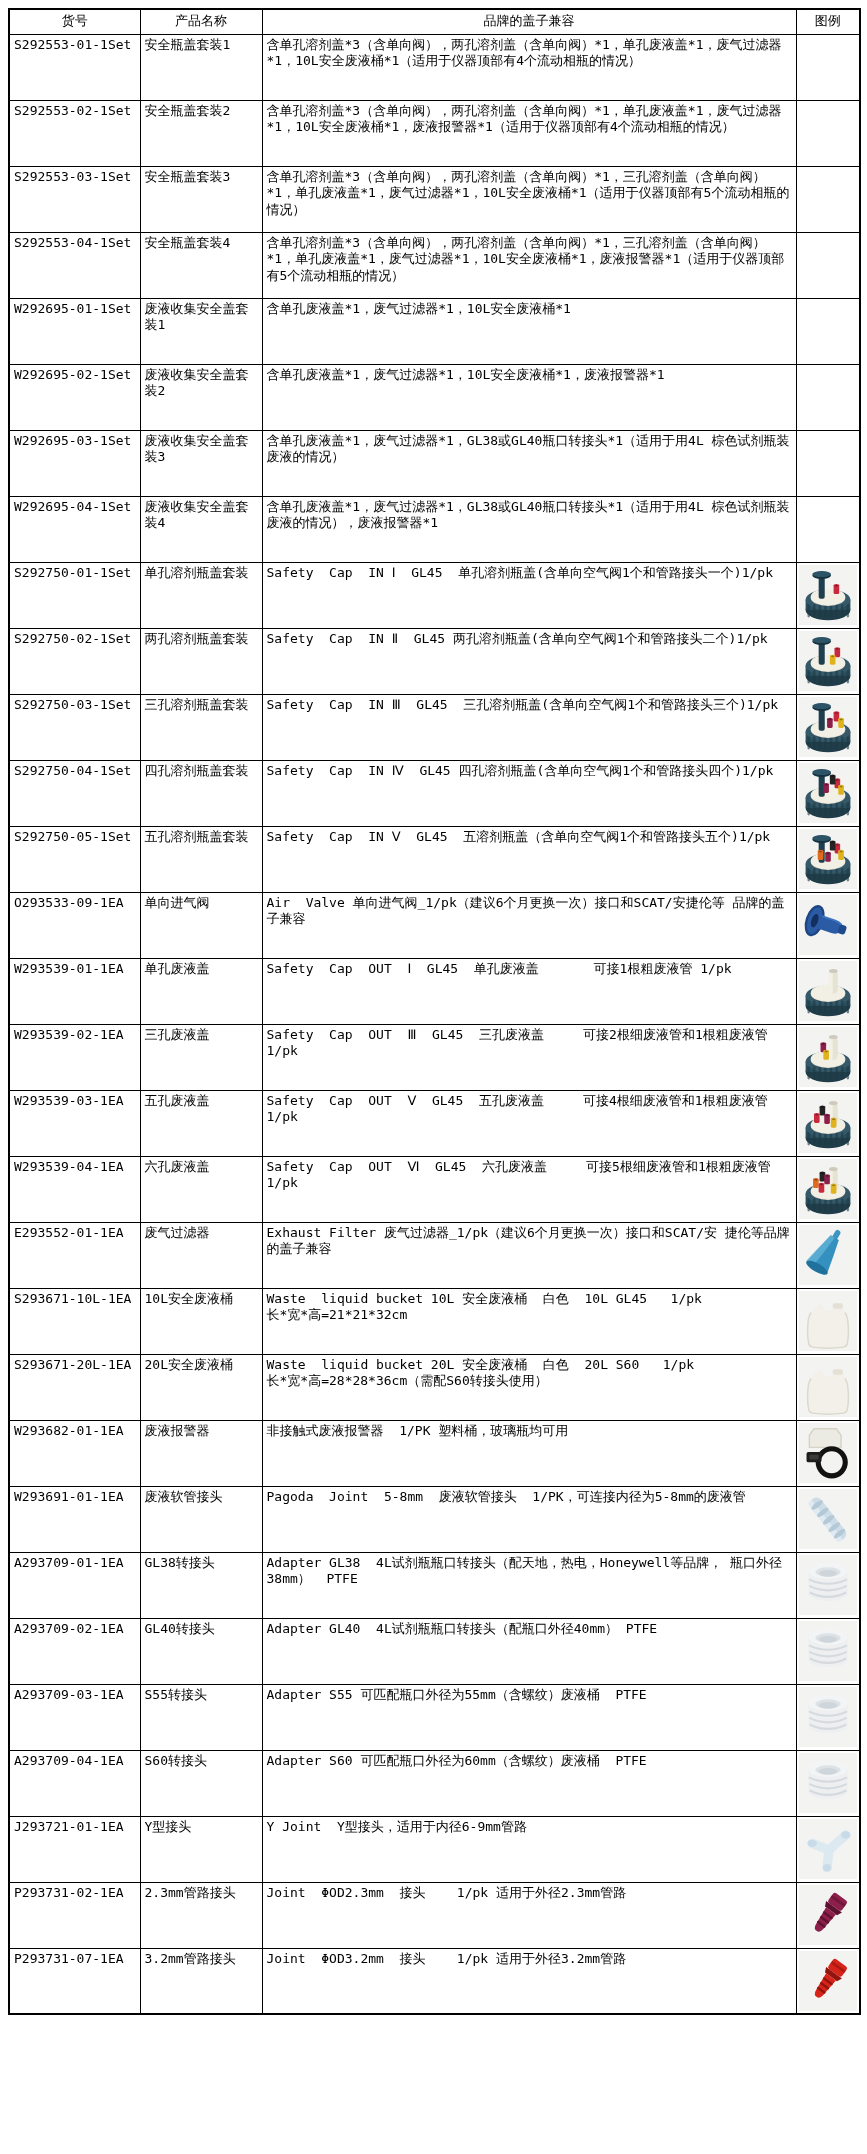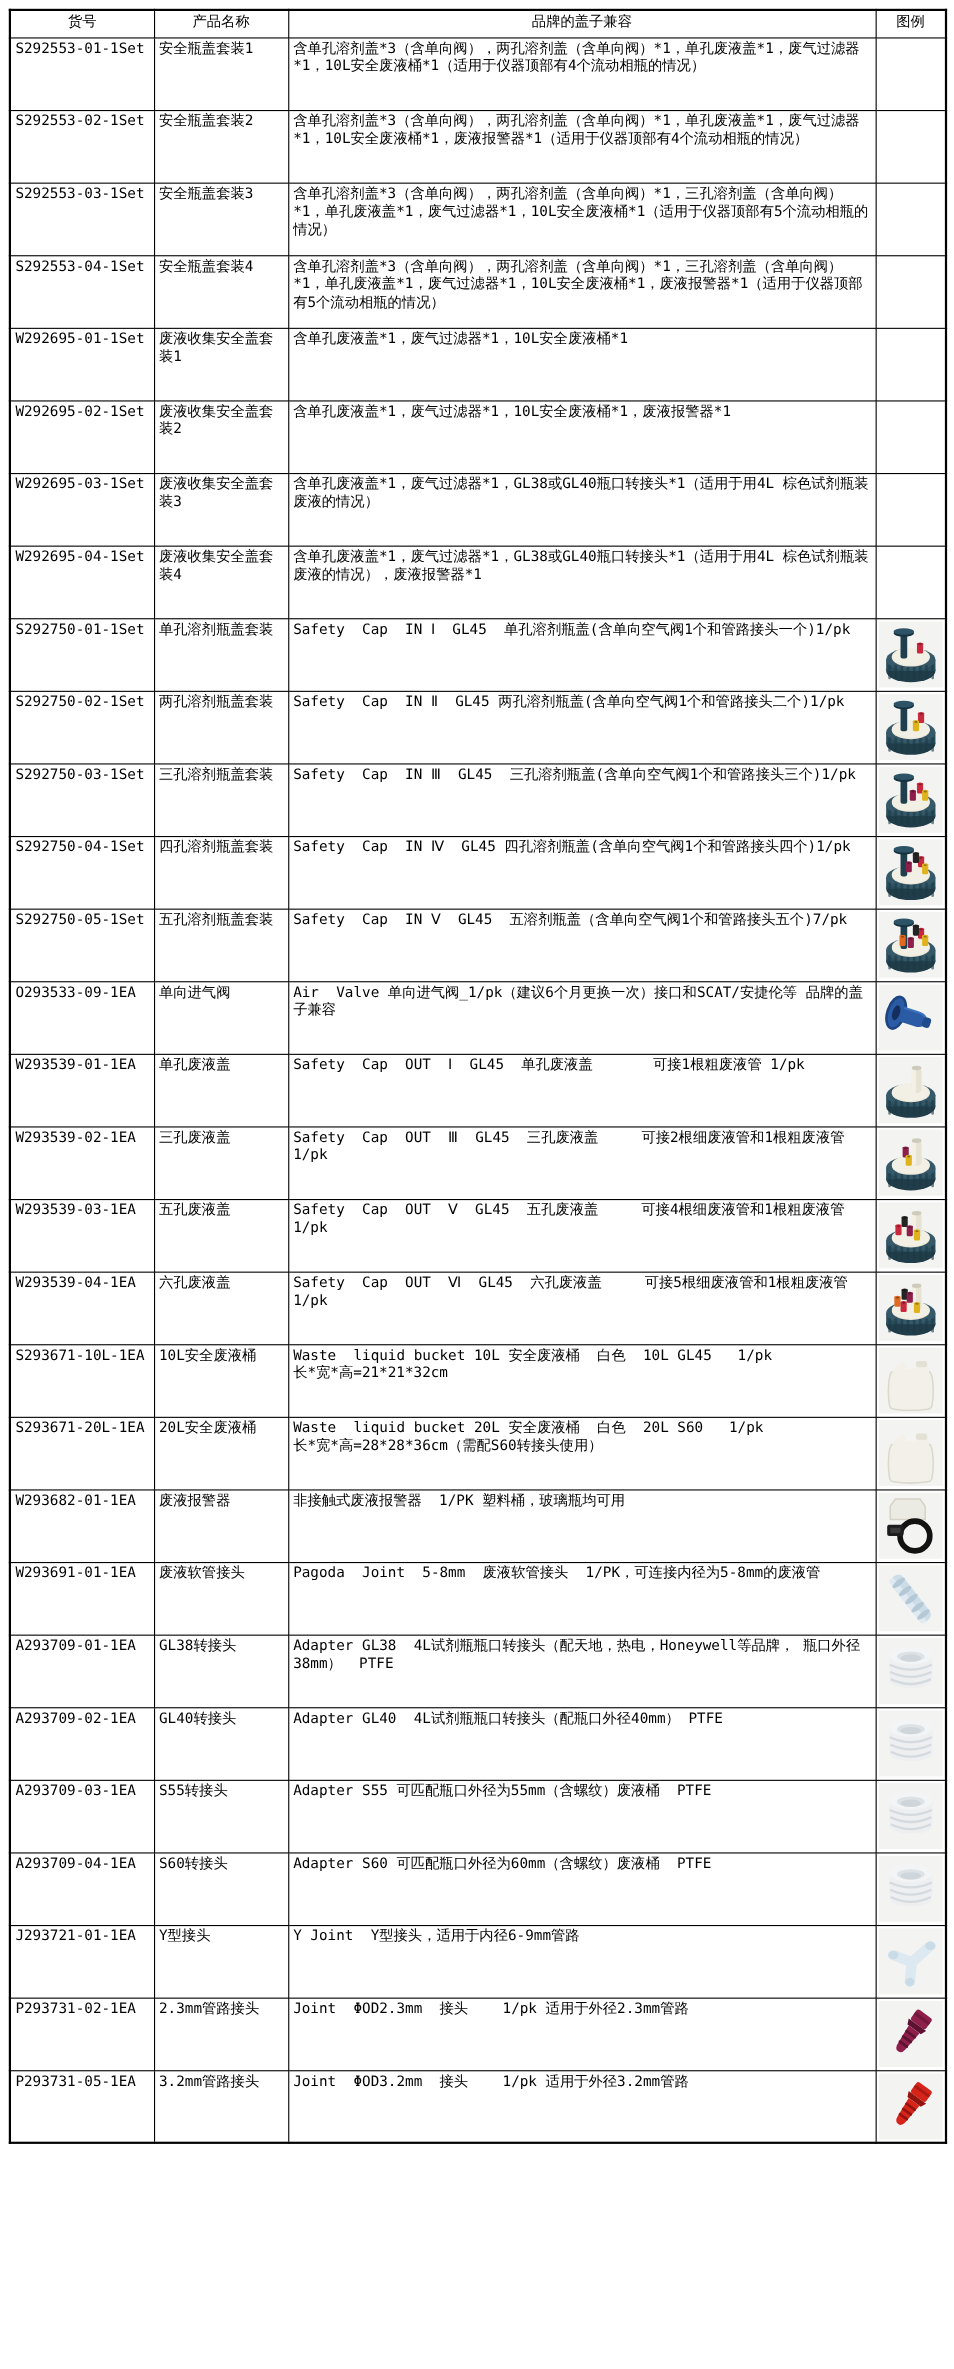--- a/index.html
+++ b/index.html
@@ -238,21 +238,21 @@
               <rect x="32" y="12" width="6" height="9" rx="1.5" fill="#242424"></rect>
               <ellipse cx="35" cy="12" rx="3.2" ry="1.8" fill="#242424"></ellipse>
               <ellipse cx="35" cy="12" rx="1.6" ry="0.9" fill="rgba(0,0,0,0.35)"></ellipse>
             </svg>
           </div>
         </td>
       </tr>
       <tr>
         <td>S292750-05-1Set</td>
         <td>五孔溶剂瓶盖套装</td>
-        <td class="desc">Safety  Cap  IN Ⅴ  GL45  五溶剂瓶盖（含单向空气阀1个和管路接头五个)7/pk</td>
+        <td class="desc">Safety  Cap  IN Ⅴ  GL45  五溶剂瓶盖（含单向空气阀1个和管路接头五个)1/pk</td>
         <td class="legend">
           <div class="legend-box">
             <svg xmlns="http://www.w3.org/2000/svg" viewBox="0 0 60 60" width="56" height="56">
               <ellipse cx="30" cy="46" rx="24" ry="11" fill="#203d49"></ellipse>
               <rect x="6" y="35" width="48" height="11" fill="#2b4e5c"></rect>
               <ellipse cx="30" cy="35" rx="24" ry="11" fill="#36596a"></ellipse>
               <rect x="8" y="40" width="2.6" height="14" rx="1.2" fill="#1d3a46" opacity="0.6"></rect>
               <rect x="14" y="40" width="2.6" height="14" rx="1.2" fill="#1d3a46" opacity="0.6"></rect>
               <rect x="20" y="40" width="2.6" height="14" rx="1.2" fill="#1d3a46" opacity="0.6"></rect>
               <rect x="26" y="40" width="2.6" height="14" rx="1.2" fill="#1d3a46" opacity="0.6"></rect>
@@ -441,20 +441,37 @@
               <ellipse cx="23" cy="25" rx="3.2" ry="1.8" fill="#c9293d"></ellipse>
               <ellipse cx="23" cy="25" rx="1.6" ry="0.9" fill="rgba(0,0,0,0.35)"></ellipse>
               <rect x="33" y="26" width="6" height="9" rx="1.5" fill="#e0b31d"></rect>
               <ellipse cx="36" cy="26" rx="3.2" ry="1.8" fill="#e0b31d"></ellipse>
               <ellipse cx="36" cy="26" rx="1.6" ry="0.9" fill="rgba(0,0,0,0.35)"></ellipse>
             </svg>
           </div>
         </td>
       </tr>
       <tr>
+        <td>E293552-01-1EA</td>
+        <td>废气过滤器</td>
+        <td class="desc">Exhaust Filter 废气过滤器_1/pk（建议6个月更换一次）接口和SCAT/安 捷伦等品牌的盖子兼容</td>
+        <td class="legend">
+          <div class="legend-box">
+            <svg xmlns="http://www.w3.org/2000/svg" viewBox="0 0 60 60" width="56" height="56">
+              <g transform="rotate(30 30 28)">
+                <rect x="25" y="1" width="6" height="11" rx="3" fill="#3c96c4"></rect>
+                <path d="M23 10 h10 q4 19 7 37 h-25 q4-19 8-37z" fill="#3390bf"></path>
+                <path d="M23 10 h5 q-2 19 -5 37 h-9 q4-19 9-37z" fill="#5fb0d4" opacity="0.85"></path>
+                <ellipse cx="27.5" cy="47.5" rx="13" ry="4.5" fill="#20719b"></ellipse>
+              </g>
+            </svg>
+          </div>
+        </td>
+      </tr>
+      <tr>
         <td>S293671-10L-1EA</td>
         <td>10L安全废液桶</td>
         <td class="desc">Waste  liquid bucket 10L 安全废液桶  白色  10L GL45   1/pk
 长*宽*高=21*21*32cm</td>
         <td class="legend">
           <div class="legend-box">
             <svg xmlns="http://www.w3.org/2000/svg" viewBox="0 0 60 60" width="56" height="56">
               <path d="M12 21 q-3 3-3.5 12 q-1 12 .8 21 q.5 3.5 4.2 4 q16 2.5 33 0 q3.7-.5 4.2-4 q1.8-9 .8-21 q-.5-9-3.5-12 l-1.5-6 q-.7-2.6-3.4-3 l-5.4-.8 q-2.7-.4-2.7 2.3 v3.4 q0 1.8-2.2 1.8 h-5 q-2.2 0-2.8-1.8 l-1.6-4.9 q-8 1-10.4 9z" fill="#f2f0e9"></path>
               <path d="M12 21 q-3 3-3.5 12 q-1 12 .8 21 q.5 3.5 4.2 4 q16 2.5 33 0 q3.7-.5 4.2-4 q1.8-9 .8-21 q-.5-9-3.5-12" fill="none" stroke="#dbd8cc" stroke-width="1.5"></path>
               <rect x="35" y="11" width="11" height="6" rx="2.5" fill="#e3e0d4"></rect>
@@ -630,21 +647,21 @@
                   <rect x="23.8" y="29" width="12.4" height="2.6" rx="1.3"></rect>
                   <rect x="24.2" y="35" width="11.6" height="2.6" rx="1.3"></rect>
                   <rect x="24.6" y="41" width="10.8" height="2.6" rx="1.3"></rect>
                 </g>
               </g>
             </svg>
           </div>
         </td>
       </tr>
       <tr>
-        <td>P293731-05-1EA</td>
+        <td>P293731-07-1EA</td>
         <td>3.2mm管路接头</td>
         <td class="desc">Joint  ΦOD3.2mm  接头    1/pk 适用于外径3.2mm管路</td>
         <td class="legend">
           <div class="legend-box">
             <svg xmlns="http://www.w3.org/2000/svg" viewBox="0 0 60 60" width="56" height="56">
               <g transform="rotate(36 30 30)">
                 <rect x="21" y="6" width="18" height="13" rx="2.5" fill="#d6241b"></rect>
                 <rect x="21" y="10" width="18" height="3" fill="#93140e" opacity="0.6"></rect>
                 <path d="M19.5 19 h21 l-2.5 5.5 h-16 z" fill="#93140e"></path>
                 <path d="M23.5 24.5 h13 l-1.8 21 q-.5 5.5-4.7 5.5 t-4.7-5.5 z" fill="#d6241b"></path>

